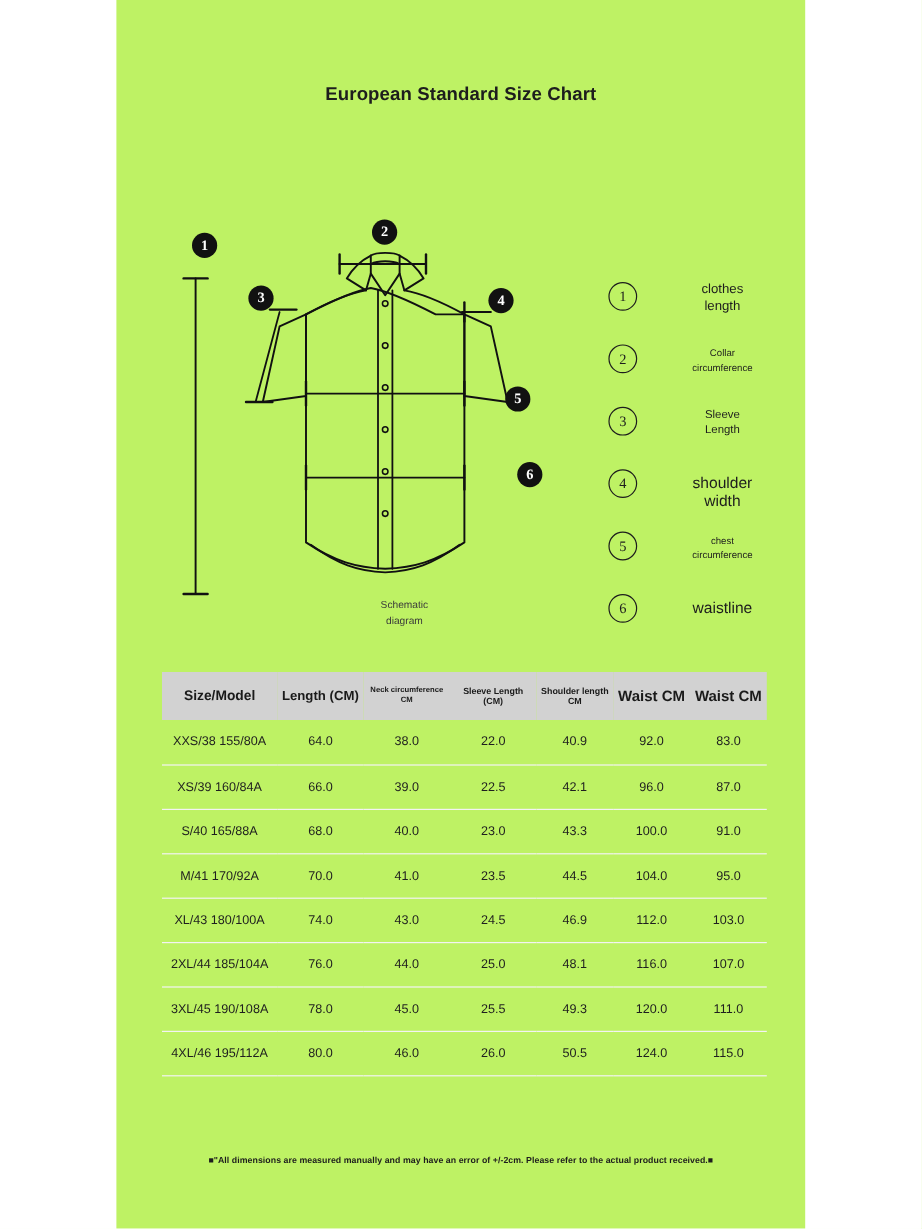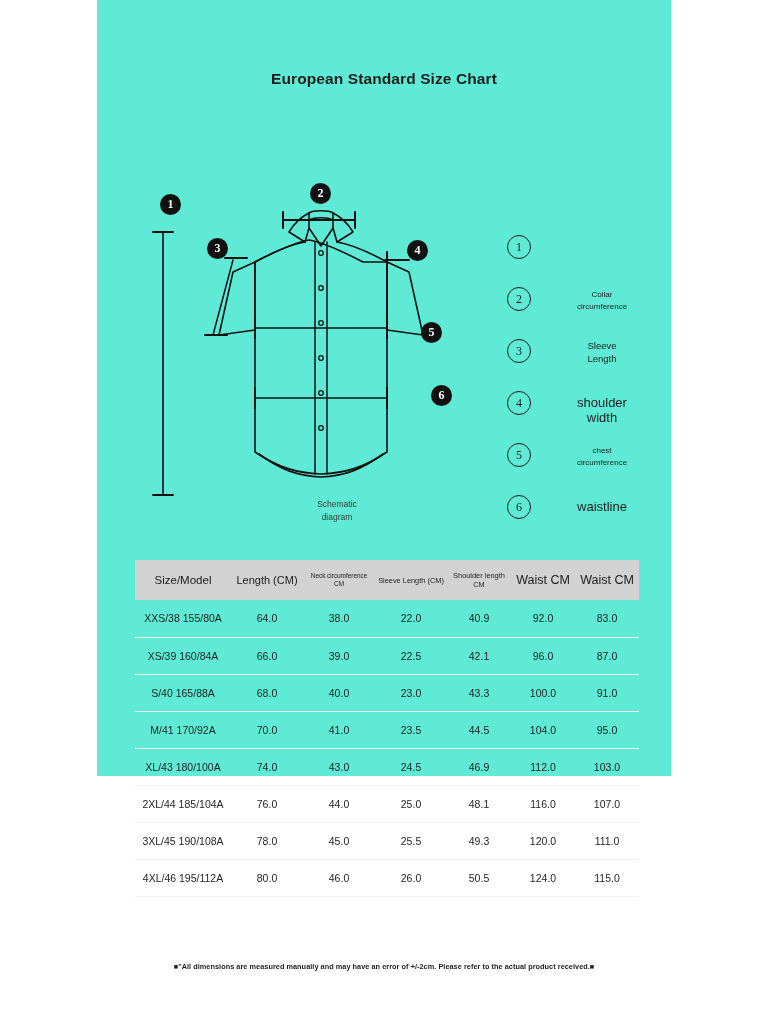--- a/index.html
+++ b/index.html
@@ -21,22 +21,22 @@
     background: #ffffff;
     overflow: hidden;
   }
 
   
   #panel {
     position: absolute;
     left: 97px;
     top: 0;
     width: 574px;
-    height: 776px;
-    background: #5eead4;
+    height: 1024px;
+    background: #bef264;
   }
 
   
   #title {
     position: absolute;
     left: 0;
     top: 70px;
     width: 574px;
     text-align: center;
     font-size: 15.5px;
@@ -144,21 +144,21 @@
   table {
     width: 504px;
     border-collapse: collapse;
     table-layout: fixed;
   }
   thead tr {
     background: #d2d2d2;
   }
   thead th {
     height: 40px;
-    font-weight: normal;
+    font-weight: bold;
     color: #1a1a1a;
     text-align: center;
     padding: 0 2px;
     vertical-align: middle;
     margin-top: 44px;
   }
   th.c0 { width: 96px;  font-size: 11.5px; }
   th.c1 { width: 72px;  font-size: 11px;   }
   th.c2 { width: 72px;  font-size: 6.4px; line-height: 8px; }
   th.c3 { width: 72px;  font-size: 7.4px;  }
@@ -276,20 +276,21 @@
       <div class="marker" style="left:334px; top:205px;">6</div>
 
       <div id="schematic-caption">
         <span>Schematic</span><br>
         <span>diagram</span>
       </div>
 
       <div id="legend">
         <div class="legend-row">
           <div class="legend-circle">1</div>
+          <div class="legend-label sz-lg">clothes<br>length</div>
         </div>
         <div class="legend-row">
           <div class="legend-circle">2</div>
           <div class="legend-label sz-sm">Collar<br>circumference</div>
         </div>
         <div class="legend-row">
           <div class="legend-circle">3</div>
           <div class="legend-label sz-md">Sleeve<br>Length</div>
         </div>
         <div class="legend-row">

